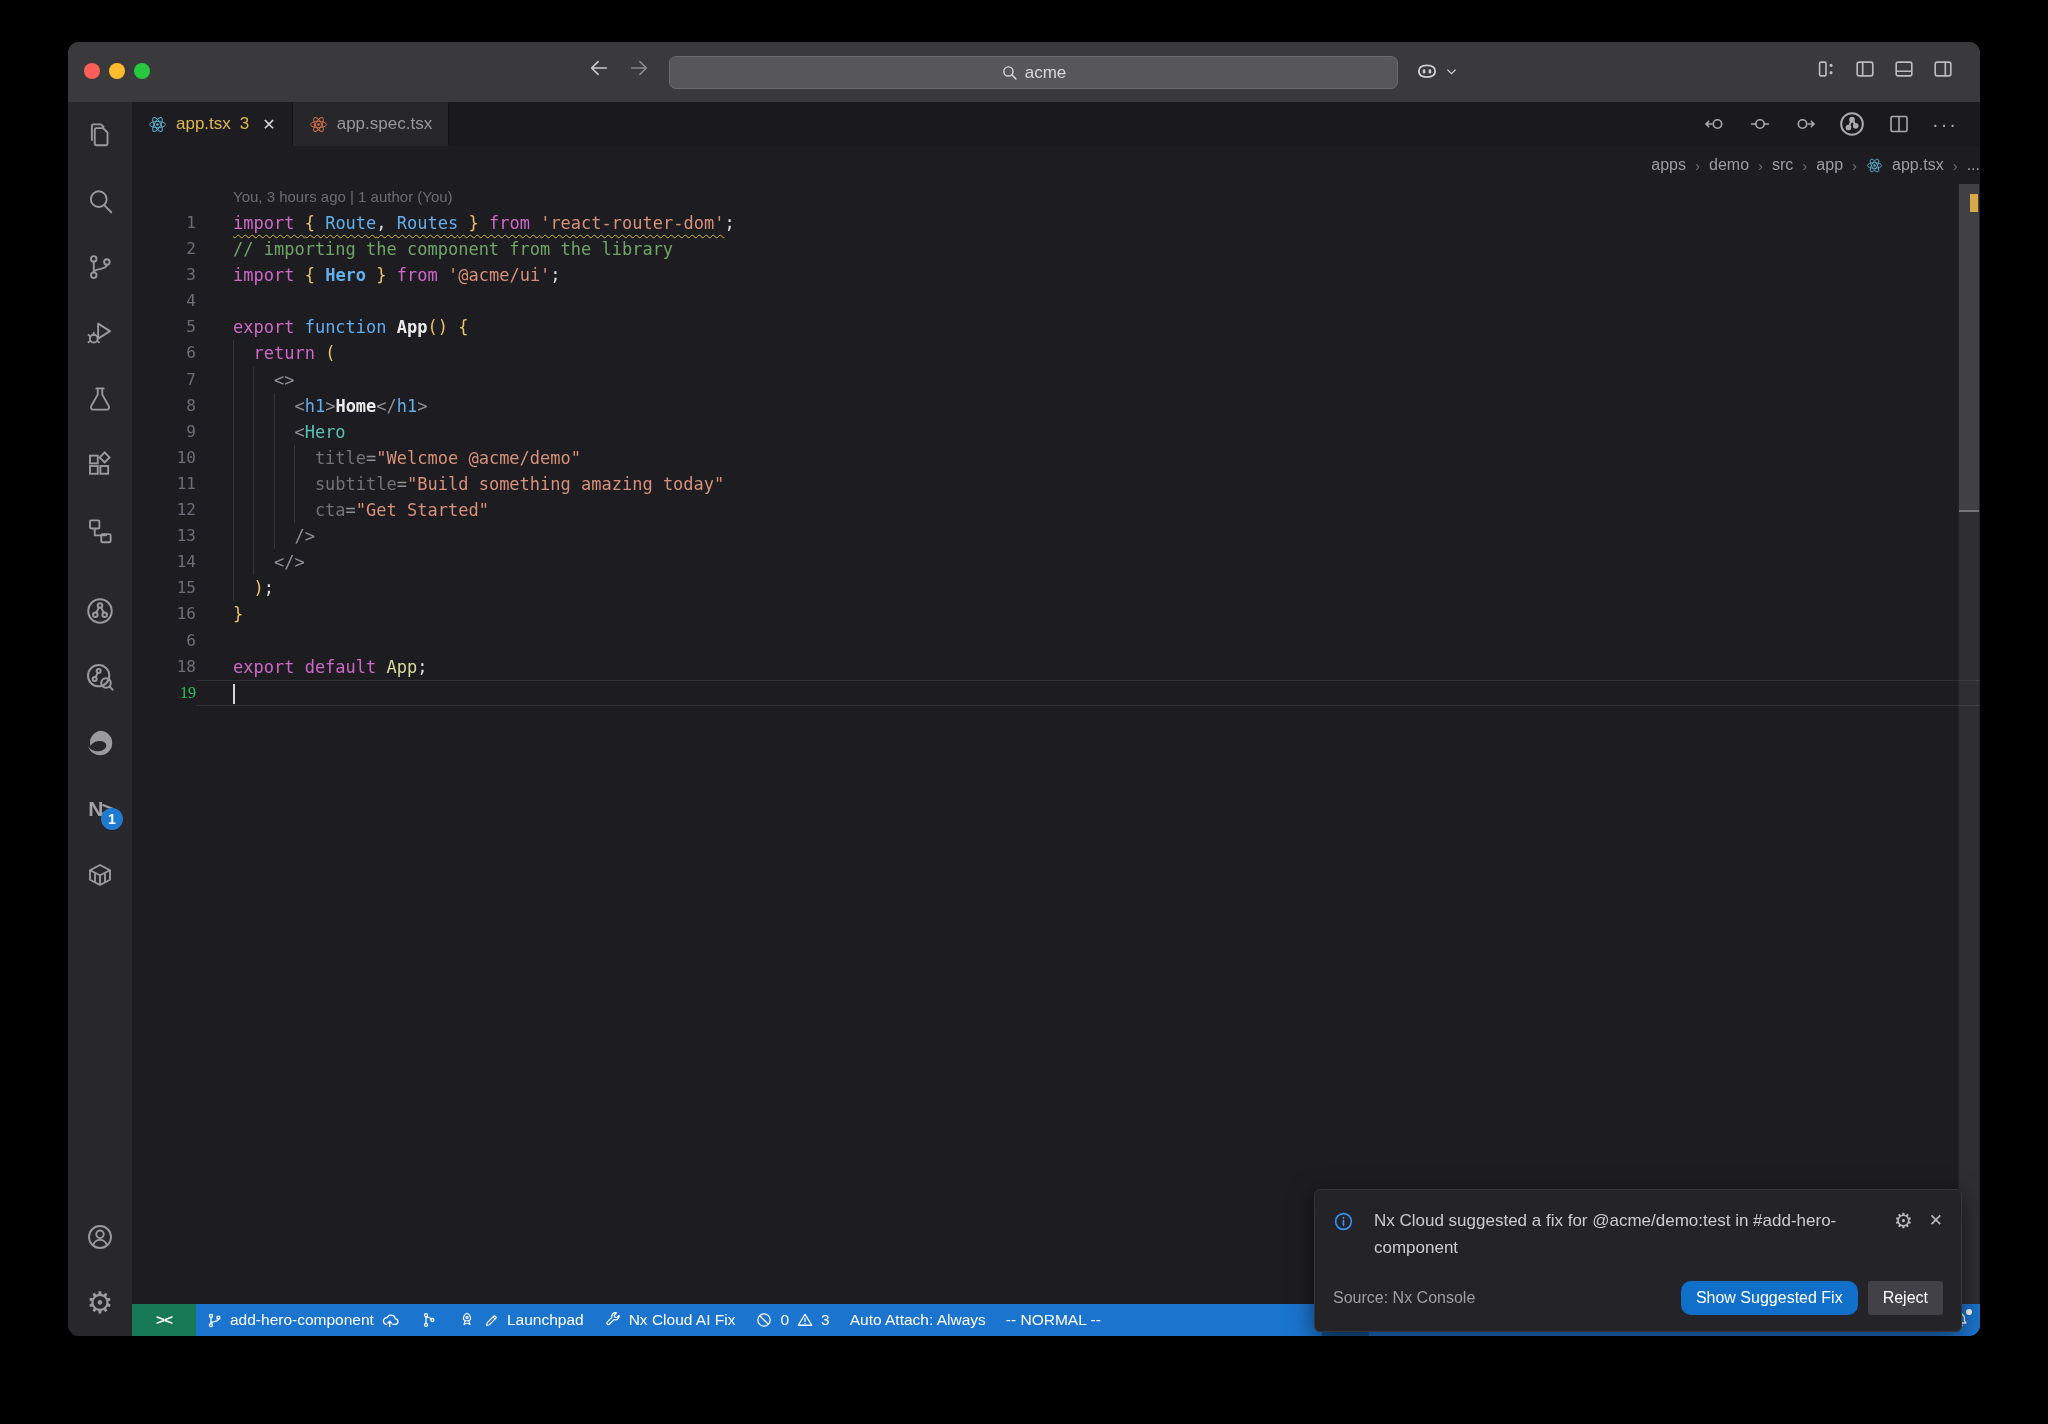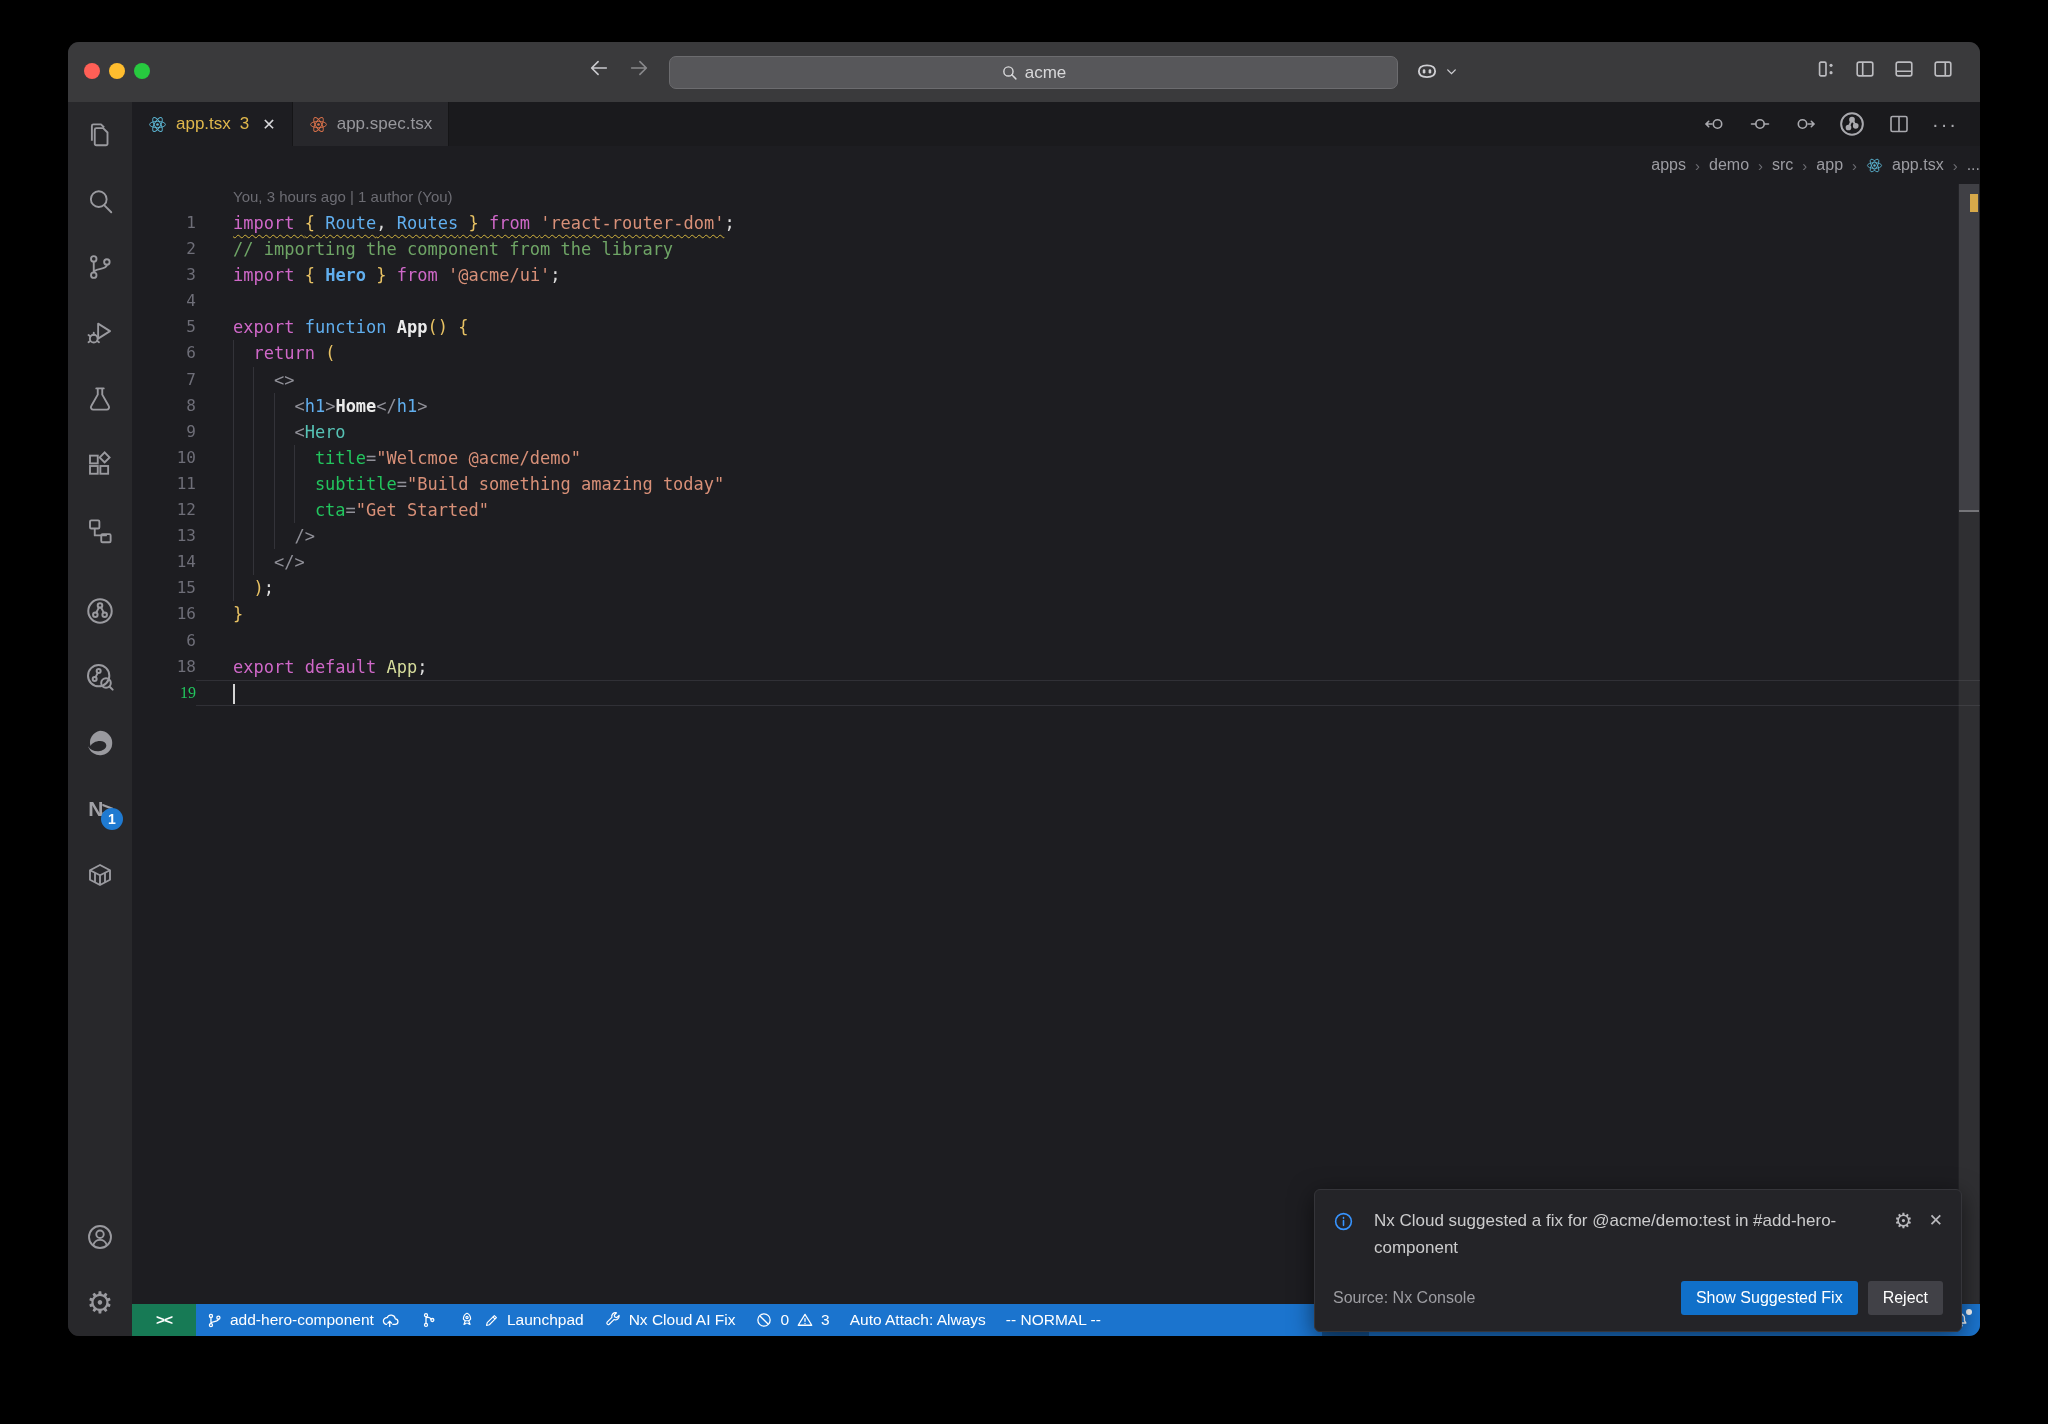--- a/index.html
+++ b/index.html
@@ -55,42 +55,42 @@
   .line{display:flex;height:26.1px;line-height:26.1px;position:relative;}
   .ln{width:64px;text-align:right;color:#6e6e78;flex:0 0 auto;font-size:16px;}
   .lc{flex:1;padding-left:37px;white-space:pre;position:relative;}
   .guide{position:absolute;top:0;bottom:0;width:1px;background:#333339;}
   .line.cur .ln{color:#22c55e;font-family:Liberation Serif, serif;}
   .line.cur .lc{border-top:1px solid #303036;border-bottom:1px solid #303036;}
   .cursor{position:absolute;left:37px;top:3px;width:2px;height:20px;background:#d4d4d4;}
   .tk-kw{color:#cf68c8}.tk-bl{color:#61afef}.tk-blb{color:#61afef;font-weight:bold}
   .tk-te{color:#56c2b5}.tk-py{color:#e8c264}.tk-st{color:#d89078}.tk-cm{color:#6fa566}
   .tk-wh{color:#dcdcdc}.tk-whb{color:#eaeaea;font-weight:bold}.tk-gy{color:#909098}
-  .tk-at{color:#22c55e}.tk-pa{color:#d6dc9b}
+  .tk-at{color:#737373}.tk-pa{color:#d6dc9b}
   .sq{text-decoration:underline;text-decoration-style:wavy;text-decoration-color:#d2b33e;
     text-decoration-thickness:1.4px;text-underline-offset:5px;}
   
   .sbar{position:absolute;right:0;top:0;bottom:0;width:22px;background:rgba(121,121,121,.08);}
   .sbar .slider{position:absolute;left:1px;right:1px;top:0;height:326px;background:rgba(128,128,133,.32);}
   .sbar .sline{position:absolute;left:1px;right:1px;top:326px;height:2px;background:rgba(185,185,190,.55);}
   .sbar .strack2{position:absolute;left:1px;right:1px;top:328px;bottom:0;background:rgba(121,121,121,.14);}
   .sbar .marker{position:absolute;right:2px;top:10px;width:8px;height:18px;background:#d7a94a;}
   
   .toast{position:absolute;right:18px;bottom:4px;width:648px;background:#242428;
     border:1px solid #35353a;border-radius:6px;box-shadow:0 6px 24px rgba(0,0,0,.55);
     padding:18px 18px 16px 18px;z-index:5;}
   .toast-head{display:flex;align-items:flex-start;gap:12px;justify-content:space-between;}
   .toast-msg{flex:1;color:#cccccd;font-size:17px;line-height:1.55;max-width:500px;}
   .toast-icons{display:flex;gap:16px;color:#b9b9bd;align-items:center;padding-top:2px;}
   .toast-gear{font-size:21px;line-height:1;}
   .toast-x{font-size:17px;}
   .toast-foot{display:flex;align-items:center;margin-top:20px;}
   .toast-src{color:#9d9da2;font-size:16px;flex:1;}
   .btn{border-radius:3px;font-size:16px;padding:8px 15px;color:#fff;display:inline-block;}
-  .btn.primary{background:#1070c9;margin-right:10px;}
+  .btn.primary{background:#1070c9;margin-right:10px;border-radius:10px;}
   .btn.secondary{background:#414147;}
   
   .statusbar{height:32px;background:#1b74ce;display:flex;align-items:stretch;color:#fff;
     font-size:15.5px;flex:0 0 auto;}
   .sb{display:flex;align-items:center;gap:7px;padding:0 10px;white-space:nowrap;}
   .sb-remote{background:#177a55;width:64px;justify-content:center;font-weight:bold;letter-spacing:-1px;padding:0;}
   .sb-zoom{background:rgba(0,0,0,.28);padding:0 14px;}
   .sb-spacer{flex:1;}
   .dblcheck{letter-spacing:-7px;margin-right:4px;}
   .belldot{position:absolute;right:-2px;top:-2px;width:6px;height:6px;border-radius:50%;background:#fff;}

